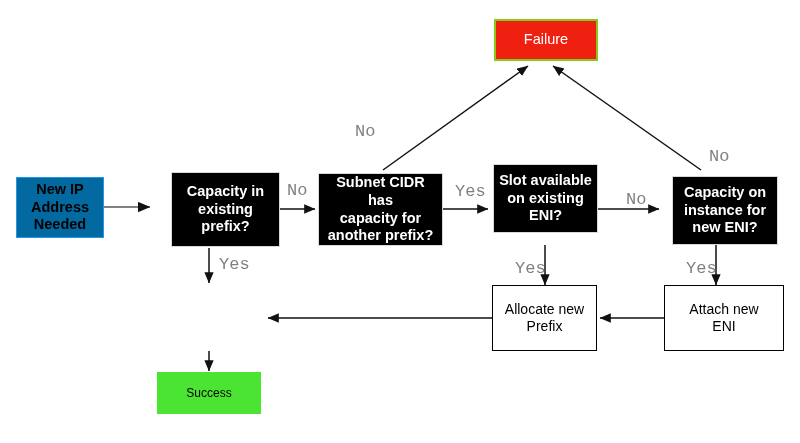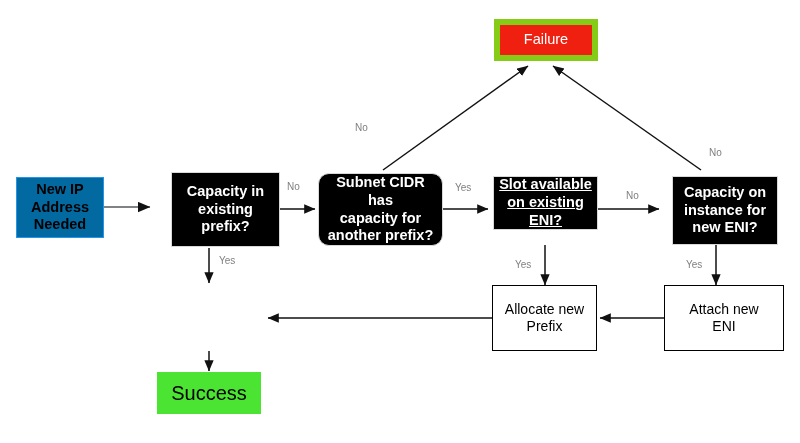--- a/index.html
+++ b/index.html
@@ -41,36 +41,36 @@
     font-size: 14px;
   }
   .node.start {
     background: #0369a1;
     color: #000000;
     border: 1px solid #2196ec;
   }
   .node.terminal-fail {
     background: #ef2010;
     color: #ffffff;
-    border: 6px solid #84cc16;
+    border: 2px solid #84cc16;
     font-weight: normal;
     font-size: 14.5px;
   }
   .node.terminal-ok {
     background: #4ce432;
     color: #000000;
     border: 1px solid #4ce432;
     font-weight: normal;
-    font-size: 20px;
+    font-size: 12px;
   }
   .edge-label {
     position: absolute;
-    font-size: 10px;
+    font-size: 17px;
     color: #808080;
-    font-family: Liberation Sans, sans-serif;
+    font-family: Liberation Mono, monospace;
     white-space: nowrap;
   }
   svg.edges {
     position: absolute;
     left: 0;
     top: 0;
     width: 800px;
     height: 443px;
     pointer-events: none;
   }
@@ -115,25 +115,25 @@
     <line x1="209" y1="351" x2="209" y2="371" stroke="#111111" stroke-width="1.5" marker-end="url(#arrow)"></line>
   </svg>
 
   <div class="node start" style="left:16px; top:177px; width:88px; height:61px;">New IP
 Address
 Needed</div>
 
   <div class="node decision" style="left:155px; top:172px; width:109px; height:75px;margin-left:16px;">Capacity in
 existing prefix?</div>
 
-  <div class="node decision" style="left:318px; top:173px; width:125px; height:73px;border-radius:11px;">Subnet CIDR has
+  <div class="node decision" style="left:318px; top:173px; width:125px; height:73px;">Subnet CIDR has
 capacity for
 another prefix?</div>
 
-  <div class="node decision" style="left:493px; top:176px; width:105px; height:54px;text-decoration:underline;">Slot available
+  <div class="node decision" style="left:493px; top:164px; width:105px; height:69px;">Slot available
 on existing
 ENI?</div>
 
   <div class="node decision" style="left:672px; top:176px; width:106px; height:69px;">Capacity on
 instance for
 new ENI?</div>
 
 
   <div class="node process" style="left:492px; top:285px; width:105px; height:66px;">Allocate new
 Prefix</div>

